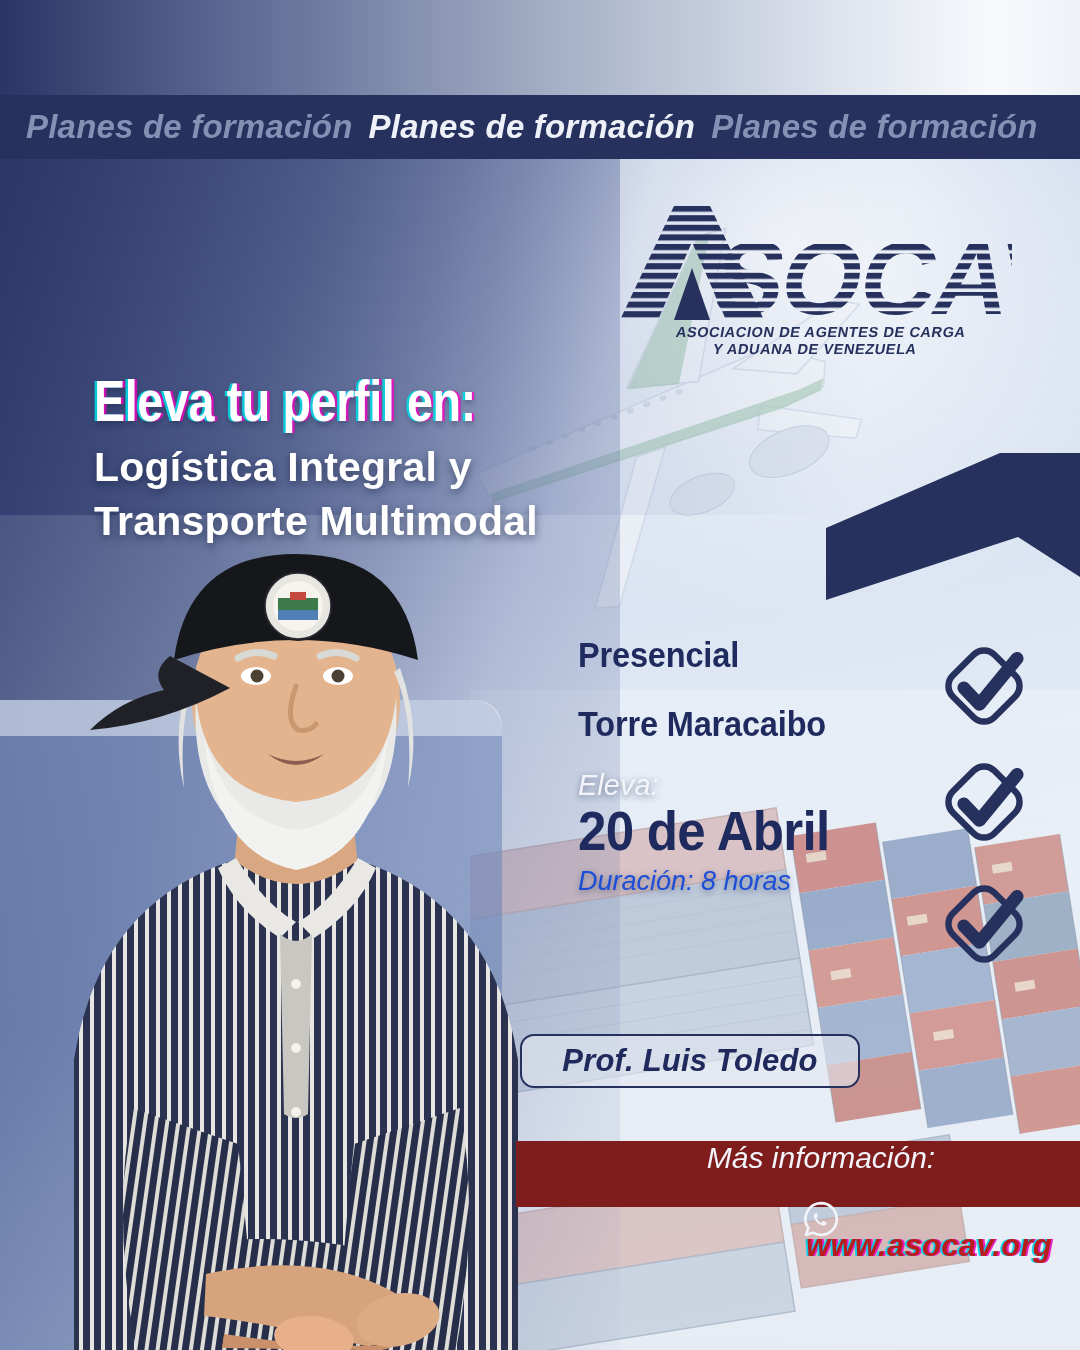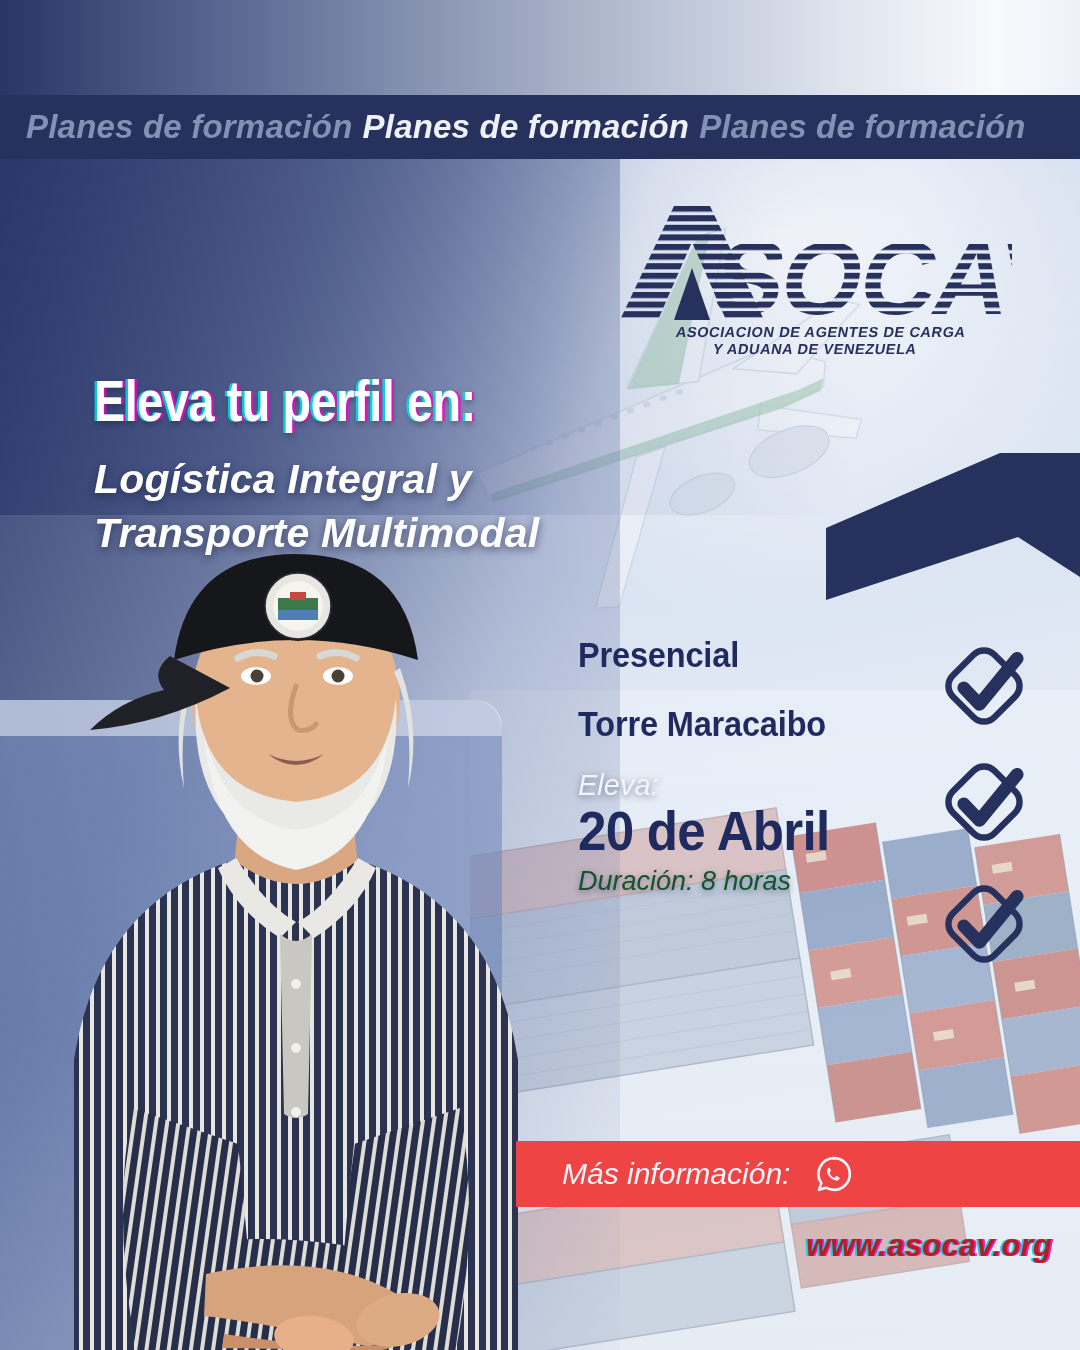--- a/index.html
+++ b/index.html
@@ -40,21 +40,21 @@
   }
 
   
   .top-strip {
     position:absolute; left:0; top:0; width:100%; height:95px;
     background:linear-gradient(90deg,#2b3566 0%,#5c6a94 22%,#8e9ab6 42%,#b9c2d4 60%,#dfe4ee 78%,#f7f9fc 92%,#eef2f8 100%);
   }
   .banner {
     position:absolute; left:0; top:95px; width:100%; height:64px;
     background:#27315e;
-    display:flex; align-items:center; gap:10px;
+    display:flex; align-items:center; gap:16px;
     padding-left:26px;
     overflow:hidden; white-space:nowrap;
   }
   .banner span {
     font-style:italic; font-weight:bold; font-size:33px;
     font-stretch:condensed; letter-spacing:.2px;
   }
   .bn-dim   { color:#8490b4; }
   .bn-bright{ color:#eef1f8; }
 
@@ -63,22 +63,22 @@
 
   
   .headline { position:absolute; left:94px; top:374px; width:560px; }
   .h-main {
     font-size:57px; font-weight:bold; font-stretch:condensed;
     color:#ffffff; line-height:.95; letter-spacing:-.5px;
     transform:scaleX(.82); transform-origin:left center;
     text-shadow:-3px 0 0 rgba(0,225,235,.85), 3px 0 0 rgba(255,0,200,.75), 0 3px 7px rgba(20,28,60,.45);
   }
   .h-sub {
-    margin-top:24px;
-    font-size:41px; font-weight:bold; font-style:italic;
+    margin-top:12px;
+    font-size:41px; font-weight:bold; 
     color:#ffffff; line-height:1.32; letter-spacing:.2px;
     text-shadow:0 3px 9px rgba(22,30,62,.6);
   }
   .chevron2 {
     position:absolute; left:820px; top:453px; width:300px; height:150px;
     background:#27315e;
     clip-path:polygon(60% 0%, 100% 0%, 100% 100%, 66% 56%, 2% 98%, 2% 50%, 60% 0%);
   }
 
   
@@ -104,21 +104,21 @@
   }
   .d-value {
     font-size:35px; font-weight:bold; font-stretch:condensed;
     color:#1f2a5e; line-height:1.1; letter-spacing:-.2px;
     transform:scaleX(.93); transform-origin:left center;
   }
   .d-value.big { font-size:55px; letter-spacing:-.8px; }
   .d-gap { height:30px; }
   .d-gap2 { height:26px; }
   .d-dur {
-    margin-top:4px; font-size:27px; font-style:italic; color:#14532d;
+    margin-top:4px; font-size:27px; font-style:italic; color:#1d4ed8;
     text-shadow:0 2px 6px rgba(30,40,75,.5);
   }
 
   
   .checks { position:absolute; left:938px; top:640px; }
   .chk { width:92px; height:92px; }
   .chk-sp1 { height:20px; }
   .chk-sp2 { height:26px; }
 
   
@@ -129,22 +129,22 @@
     display:flex; align-items:center; justify-content:center;
   }
   .presenter span {
     font-size:31px; font-weight:bold; font-style:italic;
     color:#20295c; letter-spacing:.2px;
   }
 
   
   .contact {
     position:absolute; left:516px; top:1141px; right:0; height:66px;
-    background:#ef4444;
-    display:flex; align-items:center; gap:24px; padding-left:46px;
+    background:#7f1d1d;
+    display:flex; align-items:center; gap:24px; padding-left:46px;flex-direction:column;
   }
   .contact .c-txt {
     font-size:30px; font-style:italic; color:#f2f4fa;
   }
   .wa { width:40px; height:40px; flex:none; }
 
   
   .site {
     position:absolute; left:806px; top:1228px;
     font-size:31px; font-weight:bold; font-style:italic;
@@ -396,20 +396,23 @@
       <rect x="18" y="18" width="64" height="64" rx="16" ry="16" transform="rotate(45 50 50)" fill="none" stroke="#27315e" stroke-width="7"></rect>
       <path d="M28 52 L45 70 L86 20" fill="none" stroke="#27315e" stroke-width="14" stroke-linecap="round" stroke-linejoin="round"></path>
     </svg>
     <div class="chk-sp2"></div>
     <svg class="chk" viewBox="0 0 100 100">
       <rect x="18" y="18" width="64" height="64" rx="16" ry="16" transform="rotate(45 50 50)" fill="none" stroke="#27315e" stroke-width="7"></rect>
       <path d="M28 52 L45 70 L86 20" fill="none" stroke="#27315e" stroke-width="14" stroke-linecap="round" stroke-linejoin="round"></path>
     </svg>
   </div>
 
+  <div class="presenter">
+    <span>Prof. Luis Toledo</span>
+  </div>
 
   <div class="contact">
     <span class="c-txt">Más información:</span>
     <svg class="wa" viewBox="0 0 48 48">
       <path d="M24 5 A19 19 0 0 1 24 43 a19 19 0 0 1 -9.6 -2.6 L6 43 l2.8 -8.1 A19 19 0 0 1 24 5 Z" fill="none" stroke="#f2f4fa" stroke-width="3.2" stroke-linejoin="round"></path>
       <path d="M18.6 16.4 c-.7 0 -1.4 .3 -1.9 1 c-.6 .8 -1.5 2.2 -1.1 4.3 c.5 2.4 2.1 4.9 4.3 6.9
                c2.3 2.1 5 3.3 6.9 3.4 c1.6 .1 2.7 -.6 3.3 -1.3 c.5 -.6 .8 -1.3 .7 -1.9
                c-.1 -.4 -.6 -.7 -1.3 -1.1 c-.7 -.4 -2 -1.1 -2.4 -1.2 c-.4 -.1 -.8 -.1 -1.1 .4
                c-.3 .4 -.9 1.2 -1.1 1.4 c-.3 .3 -.6 .3 -1 .1 c-1.1 -.5 -2.2 -1.2 -3.2 -2.3
                c-.9 -.9 -1.6 -2 -2 -3 c-.2 -.5 0 -.8 .3 -1 c.2 -.2 .5 -.5 .7 -.8

